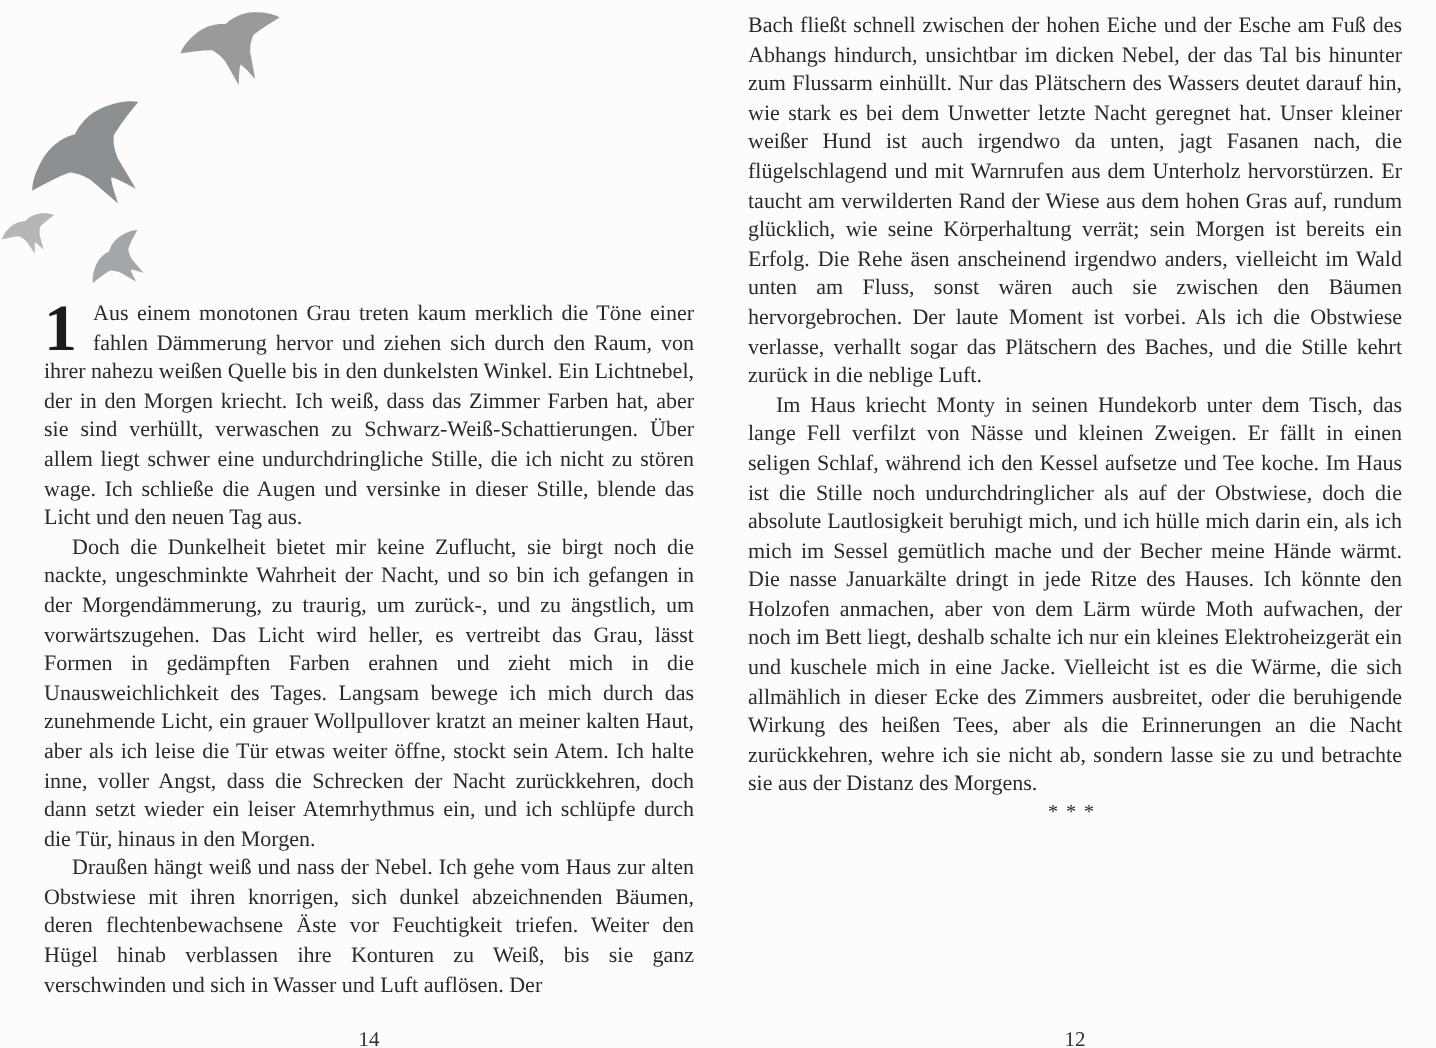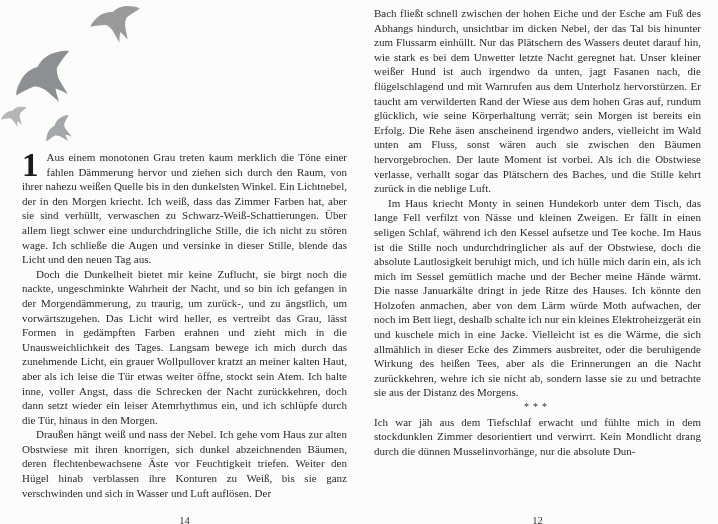--- a/index.html
+++ b/index.html
@@ -103,19 +103,18 @@
       <span class="chapnum">1</span><span>Aus einem monotonen Grau treten kaum merklich die Töne einer fahlen Dämmerung hervor und ziehen sich durch den Raum, von ihrer nahezu weißen Quelle bis in den dunkelsten Winkel. Ein Lichtnebel, der in den Morgen kriecht. Ich weiß, dass das Zimmer Farben hat, aber sie sind verhüllt, verwaschen zu Schwarz-Weiß-Schattierungen. Über allem liegt schwer eine undurchdringliche Stille, die ich nicht zu stören wage. Ich schließe die Augen und versinke in dieser Stille, blende das Licht und den neuen Tag aus.</span>
     </p>
     <p class="indent">Doch die Dunkelheit bietet mir keine Zuflucht, sie birgt noch die nackte, ungeschminkte Wahrheit der Nacht, und so bin ich gefangen in der Morgendämmerung, zu traurig, um zurück-, und zu ängstlich, um vorwärtszugehen. Das Licht wird heller, es vertreibt das Grau, lässt Formen in gedämpften Farben erahnen und zieht mich in die Unausweichlichkeit des Tages. Langsam bewege ich mich durch das zunehmende Licht, ein grauer Wollpullover kratzt an meiner kalten Haut, aber als ich leise die Tür etwas weiter öffne, stockt sein Atem. Ich halte inne, voller Angst, dass die Schrecken der Nacht zurückkehren, doch dann setzt wieder ein leiser Atemrhythmus ein, und ich schlüpfe durch die Tür, hinaus in den Morgen.</p>
     <p class="indent">Draußen hängt weiß und nass der Nebel. Ich gehe vom Haus zur alten Obstwiese mit ihren knorrigen, sich dunkel abzeichnenden Bäumen, deren flechtenbewachsene Äste vor Feuchtigkeit triefen. Weiter den Hügel hinab verblassen ihre Konturen zu Weiß, bis sie ganz verschwinden und sich in Wasser und Luft auflösen. Der</p>
   </div>
 
   <div class="text-block right">
     <p>Bach fließt schnell zwischen der hohen Eiche und der Esche am Fuß des Abhangs hindurch, unsichtbar im dicken Nebel, der das Tal bis hinunter zum Flussarm einhüllt. Nur das Plätschern des Wassers deutet darauf hin, wie stark es bei dem Unwetter letzte Nacht geregnet hat. Unser kleiner weißer Hund ist auch irgendwo da unten, jagt Fasanen nach, die flügelschlagend und mit Warnrufen aus dem Unterholz hervorstürzen. Er taucht am verwilderten Rand der Wiese aus dem hohen Gras auf, rundum glücklich, wie seine Körperhaltung verrät; sein Morgen ist bereits ein Erfolg. Die Rehe äsen anscheinend irgendwo anders, vielleicht im Wald unten am Fluss, sonst wären auch sie zwischen den Bäumen hervorgebrochen. Der laute Moment ist vorbei. Als ich die Obstwiese verlasse, verhallt sogar das Plätschern des Baches, und die Stille kehrt zurück in die neblige Luft.</p>
     <p class="indent">Im Haus kriecht Monty in seinen Hundekorb unter dem Tisch, das lange Fell verfilzt von Nässe und kleinen Zweigen. Er fällt in einen seligen Schlaf, während ich den Kessel aufsetze und Tee koche. Im Haus ist die Stille noch undurchdringlicher als auf der Obstwiese, doch die absolute Lautlosigkeit beruhigt mich, und ich hülle mich darin ein, als ich mich im Sessel gemütlich mache und der Becher meine Hände wärmt. Die nasse Januarkälte dringt in jede Ritze des Hauses. Ich könnte den Holzofen anmachen, aber von dem Lärm würde Moth aufwachen, der noch im Bett liegt, deshalb schalte ich nur ein kleines Elektroheizgerät ein und kuschele mich in eine Jacke. Vielleicht ist es die Wärme, die sich allmählich in dieser Ecke des Zimmers ausbreitet, oder die beruhigende Wirkung des heißen Tees, aber als die Erinnerungen an die Nacht zurückkehren, wehre ich sie nicht ab, sondern lasse sie zu und betrachte sie aus der Distanz des Morgens.</p>
     <div class="separator">***</div>
-    <p>Ich war jäh aus dem Tiefschlaf erwacht und fühlte mich in dem stockdunklen Zimmer desorientiert und verwirrt. Kein Mondlicht drang durch die dünnen Musselinvorhänge, nur die absolute Dun-</p>
   </div>
 
   <div class="pagenum left">14</div>
   <div class="pagenum right">12</div>
 
 </div>
 
 </body></html>

